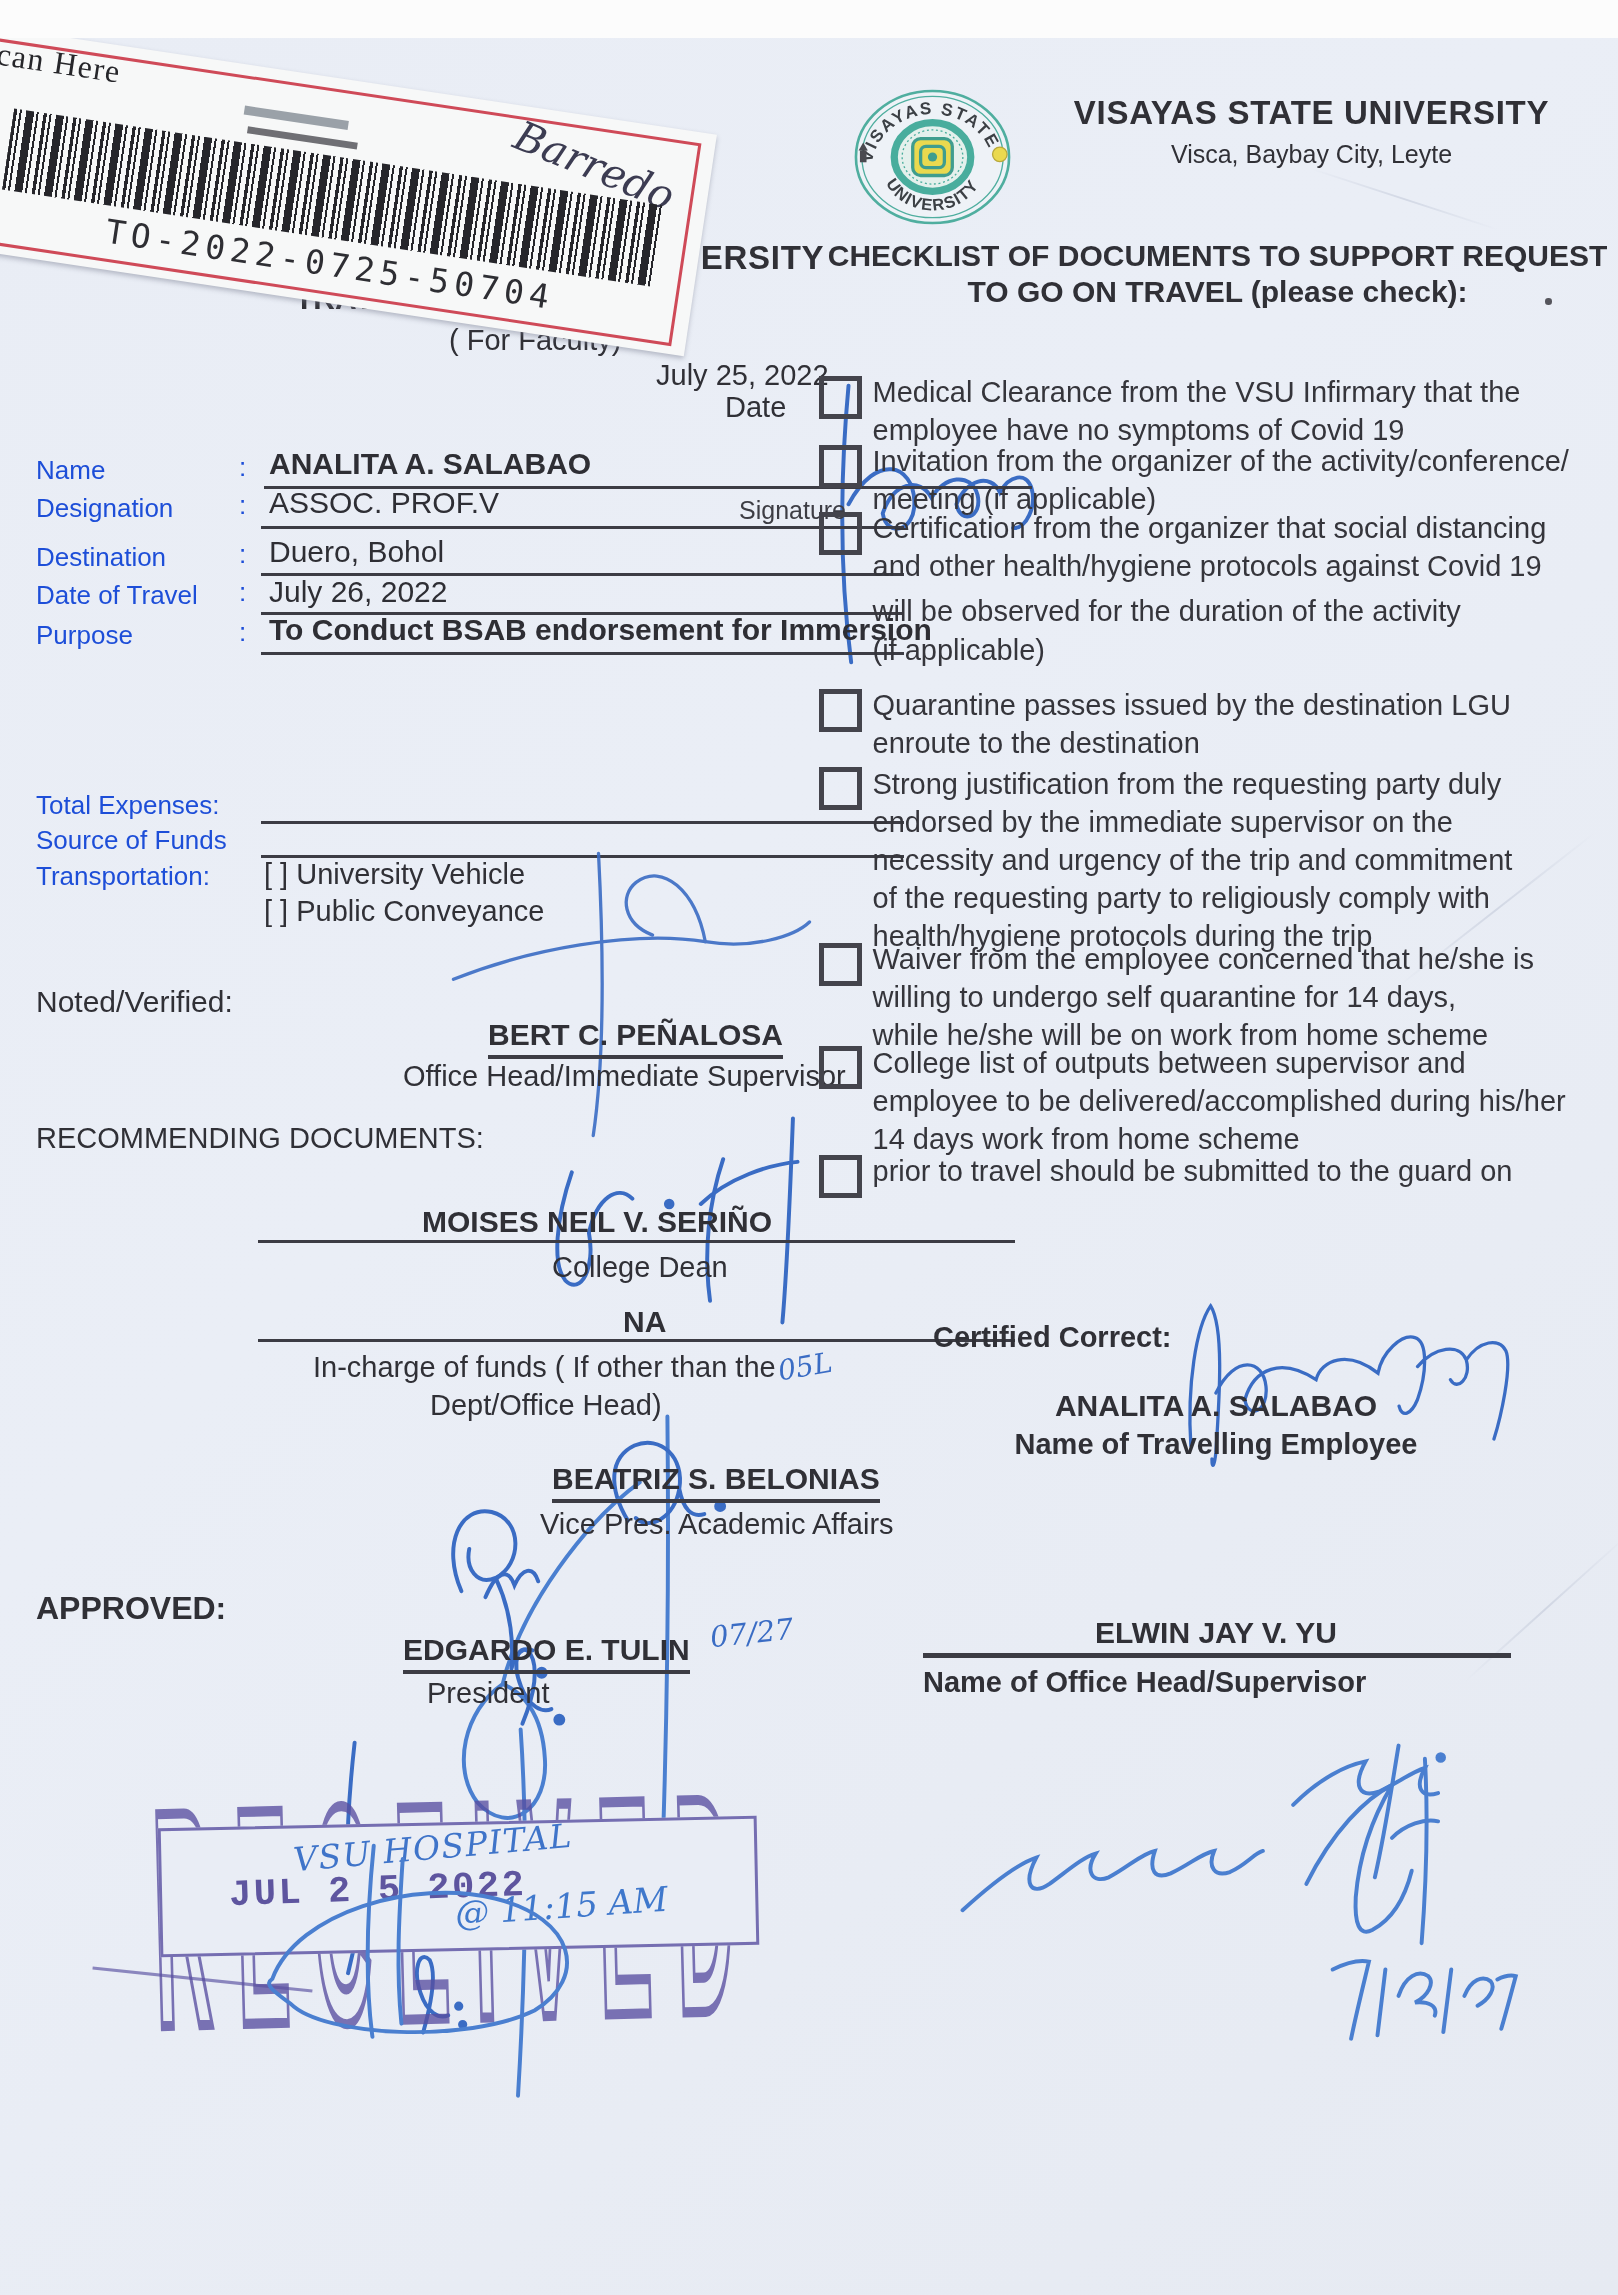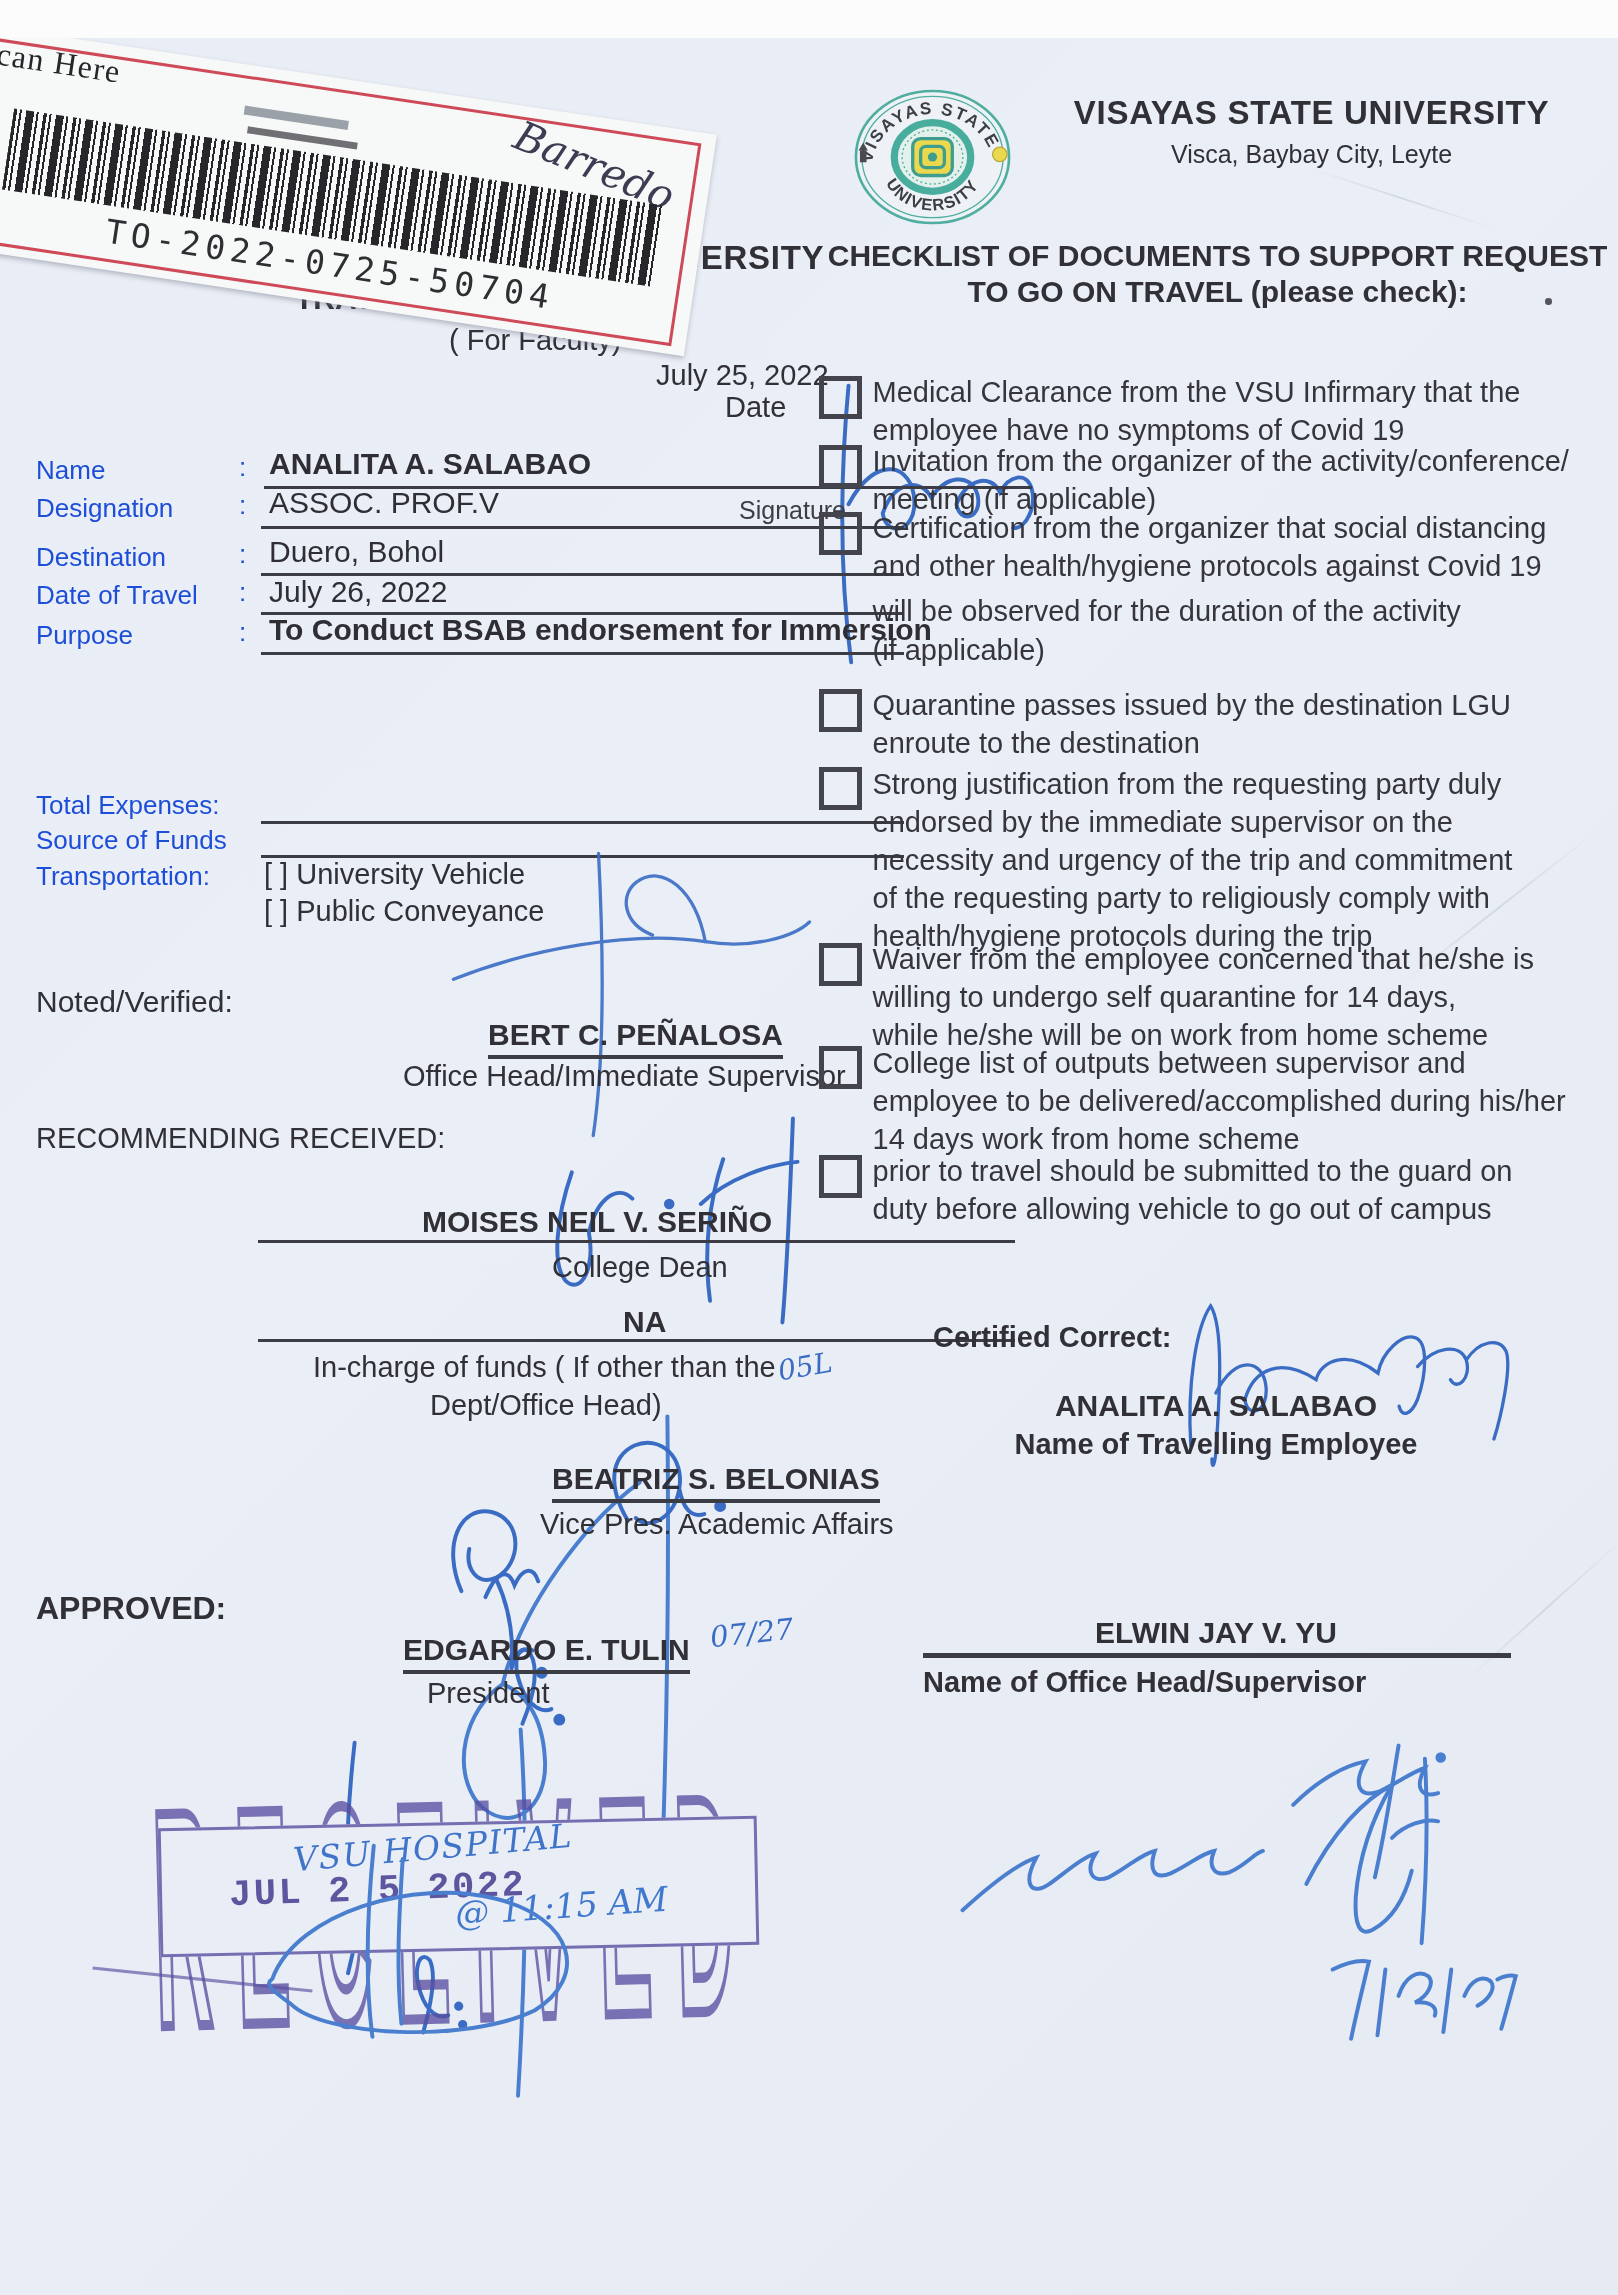--- a/index.html
+++ b/index.html
@@ -108,21 +108,21 @@
   <svg class="abs sig" style="left:435px;top:844px;" width="389" height="297" viewBox="0 0 590 450">
     <g fill="none" stroke="#3a6cc4" stroke-width="5" stroke-linecap="round" opacity=".9">
       <path d="M28,205 C140,160 300,130 410,148 C480,160 545,140 568,118"></path>
       <path d="M410,148 C395,70 345,28 305,58 C280,78 285,120 330,138"></path>
       <path d="M248,14 C255,150 258,320 240,442"></path>
     </g>
   </svg>
   <div class="abs b nameu" style="left:488px;top:1018px;font-size:30px;">BERT C. PEÑALOSA</div>
   <div class="abs" style="left:403px;top:1060px;font-size:29px;">Office Head/Immediate Supervisor</div>
 
-  <div class="abs" style="left:36px;top:1122px;font-size:29px;">RECOMMENDING RECEIVED:</div>
+  <div class="abs" style="left:36px;top:1122px;font-size:29px;">RECOMMENDING DOCUMENTS:</div>
   <svg class="abs sig" style="left:531px;top:1080px;" width="283" height="244" viewBox="0 0 430 370">
     <g fill="none" stroke="#3a6cc4" stroke-width="6" stroke-linecap="round">
       <path d="M62,140 C38,210 32,280 52,304 C76,328 98,284 88,232 C100,178 132,158 154,180"></path>
       <circle cx="210" cy="188" r="5" fill="#3a6cc4"></circle>
       <path d="M292,120 C270,185 262,262 272,335"></path>
       <path d="M258,188 C300,148 362,128 405,124"></path>
       <path d="M398,58 C394,160 390,278 382,368"></path>
     </g>
   </svg>
   <div class="abs b" style="left:422px;top:1205px;font-size:30px;">MOISES NEIL V. SERIÑO</div>
@@ -262,21 +262,20 @@
       <div class="ck-text">
         <div>College list of outputs between supervisor and</div>
         <div>employee to be delivered/accomplished during his/her</div>
         <div>14 days work from home scheme</div>
       </div>
     </div>
     <div class="ck-item" style="margin-top:-5.3px;">
       <div class="ck-box"></div>
       <div class="ck-text">
         <div>prior to travel should be submitted to the guard on</div>
-        <div>duty before allowing vehicle to go out of campus</div>
       </div>
     </div>
   </div>
 
   <div class="abs b" style="left:933px;top:1321px;font-size:29px;">Certified Correct:</div>
   <svg class="abs sig" style="left:1150px;top:1286px;" width="369" height="198" viewBox="0 0 560 300">
     <g fill="none" stroke="#3a6cc4" stroke-width="5" stroke-linecap="round">
       <path d="M62,242 C56,150 70,62 92,30 C112,62 106,162 100,252 C98,272 94,280 94,262"></path>
       <path d="M100,162 C130,102 172,112 176,152 C180,192 148,202 144,172 C158,124 200,108 252,142 C260,112 300,96 346,132 C352,100 382,72 402,78 C422,84 420,132 406,172 C396,196 382,200 378,182 M406,122 C432,92 470,86 480,112 C488,140 466,160 456,142 M480,112 C500,82 530,78 540,98 C550,122 532,200 522,232"></path>
     </g>

